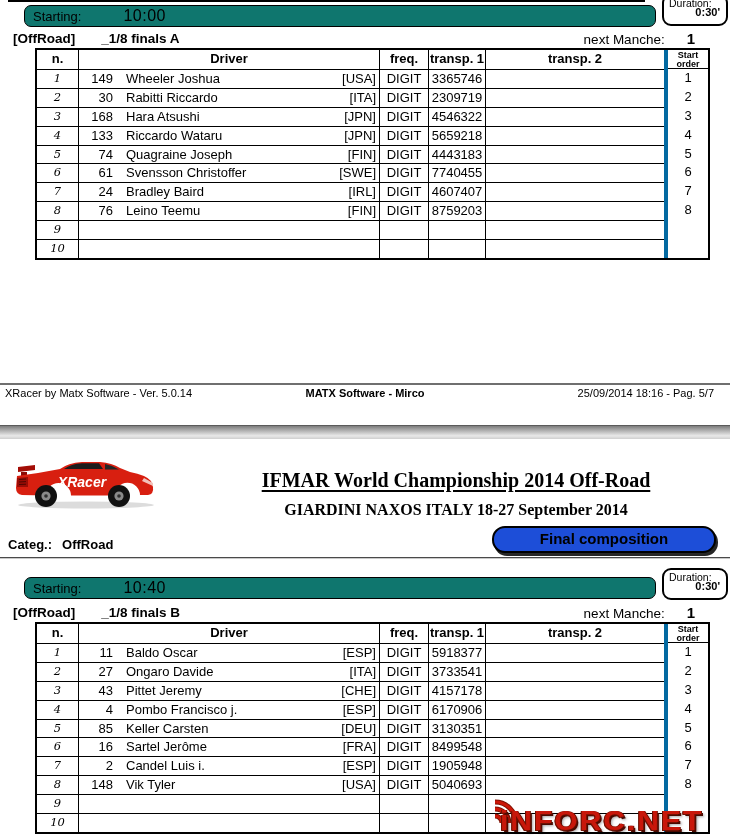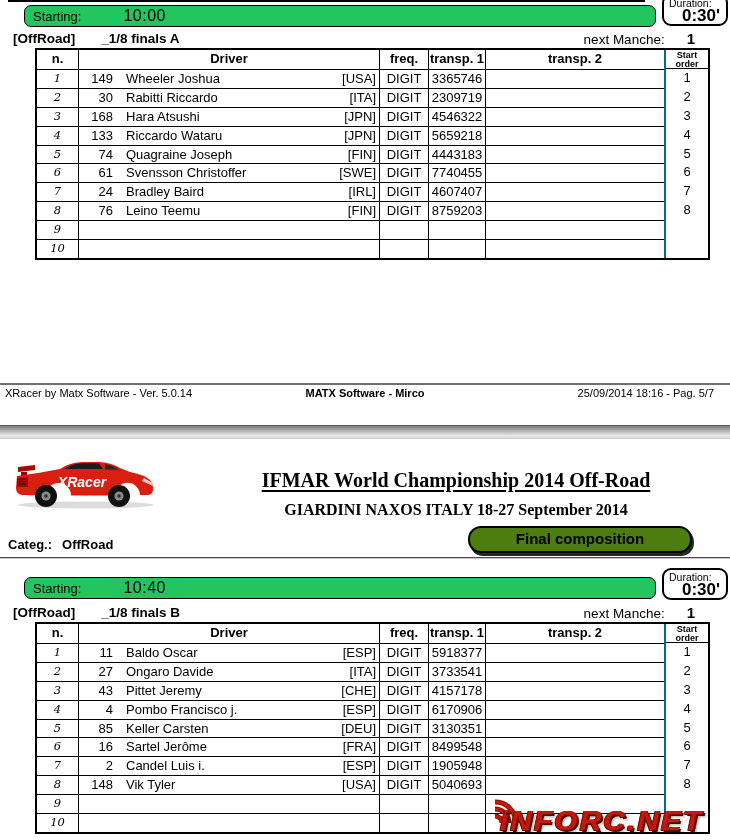--- a/index.html
+++ b/index.html
@@ -11,32 +11,32 @@
   }
   .abs { position:absolute; }
 
   
   .top-cut { left:8px; top:0; width:637px; height:2px; background:#000; }
 
   
   .start-box {
     left:24px; width:632px; height:22px;
     border:1.5px solid #000; border-radius:7px;
-    display:flex; align-items:center; background:#22c55e;
+    display:flex; align-items:center; background:#0f766e;
   }
   .start-box .lbl { font-size:13px; margin-left:8px; }
   .start-box .time { font-size:16px; margin-left:42px; letter-spacing:0.5px; }
 
   
   .dur-box {
     left:662px; width:66px; height:32px;
     border:2px solid #000; border-radius:9px; background:#fff;
   }
   .dur-box .dlbl { font-size:10.5px; margin:1px 0 0 5px; display:block; }
-  .dur-box .dval { font-size:17px; font-weight:bold; text-align:right; margin:-3px 6px 0 0; display:block; }
+  .dur-box .dval { font-size:11px; font-weight:bold; text-align:right; margin:-3px 6px 0 0; display:block; }
 
   
   .heat { left:13px; font-weight:bold; font-size:13.5px; }
   .heat .hname { margin-left:26px; }
   .manche { display:flex; align-items:baseline; }
   .manche .mlbl { font-size:13.5px; }
   .manche .mval { font-size:15px; font-weight:bold; margin-left:22px; }
 
   
   .race-table {
@@ -49,21 +49,21 @@
   .c-pos   { width:42px;  border-right:1px solid #000; text-align:center; }
   .c-driver{ width:301px; border-right:1px solid #000; display:flex; }
   .c-freq  { width:49px;  border-right:1px solid #000; text-align:center; }
   .c-t1    { width:57px;  border-right:1px solid #000; text-align:center; }
   .c-t2    { width:178px; text-align:center; }
   .trow:not(.thead) .c-pos { font-family:"DejaVu Serif", serif; font-style:italic; font-size:11.5px; }
   .c-driver .drv-num { width:34px; text-align:right; }
   .c-driver .drv-name { flex:1; margin-left:13px; text-align:left; }
   .c-driver .drv-country { text-align:right; padding-right:3px; }
   .thead .c-driver { display:block; text-align:center; }
-  .t-start { width:44px; border-left:2px solid #0369a1; }
+  .t-start { width:44px; border-left:4px solid #0369a1; }
   .start-header {
     height:19px; border-bottom:1px solid #000; font-size:9px; line-height:9px;
     font-weight:bold; text-align:center; padding-top:1px;
   }
   .start-num { height:18.9px; line-height:18.9px; font-size:13px; text-align:center; }
 
   
   .foot-line { left:0; top:383px; width:730px; height:2px; background:#6f6f6f; }
   .footer { left:0; top:387px; width:730px; height:14px; font-size:11px; }
   .footer .f-left { position:absolute; left:5px; }
@@ -84,30 +84,30 @@
     font-family:"Liberation Serif", serif; font-weight:bold; font-size:20px;
     text-decoration:underline; text-underline-offset:3px; white-space:nowrap;
   }
   .subtitle {
     left:186px; top:501px; width:540px; text-align:center;
     font-family:"Liberation Serif", serif; font-weight:bold; font-size:16px; white-space:nowrap;
   }
   .categ { left:8px; top:537px; font-weight:bold; font-size:13px; }
   .categ .cval { margin-left:10px; }
   .comp-btn {
-    left:468px; top:526px; width:224px; height:27px;
-    border:2.5px solid #000; border-radius:13px; background:#4d7c0f;
+    left:492px; top:526px; width:224px; height:27px;
+    border:2.5px solid #000; border-radius:13px; background:#1d4ed8;
     font-weight:bold; font-size:15px; text-align:center; line-height:22px;
     box-shadow:2px 3px 0 rgba(0,0,0,0.85); cursor:pointer;
     font-family:"Liberation Sans", sans-serif;
   }
   .sep2 { left:0; top:557px; width:730px; height:2px; background:#4a4a4a; border-bottom:1px solid #c9c9c9; }
 
   
-  .watermark { left:480px; top:793px; width:250px; height:47px; z-index:10; pointer-events:none;font-style:italic; }
+  .watermark { left:480px; top:793px; width:250px; height:47px; z-index:10; pointer-events:none; }
   .wm-text {
     position:absolute; left:20px; top:11px;
     font-size:30px; font-weight:bold; letter-spacing:2px; white-space:nowrap;
     color:#c8170a;
     text-shadow:-1px -1px 0 #701103, 1px -1px 0 #701103, -1px 1px 0 #701103,
                  2px 2px 0 #4a0a01, 3px 3px 3px rgba(0,0,0,0.35);
     transform:scaleY(0.95);
   }
   .wm-arcs { position:absolute; left:2px; top:0; }
 </style>

